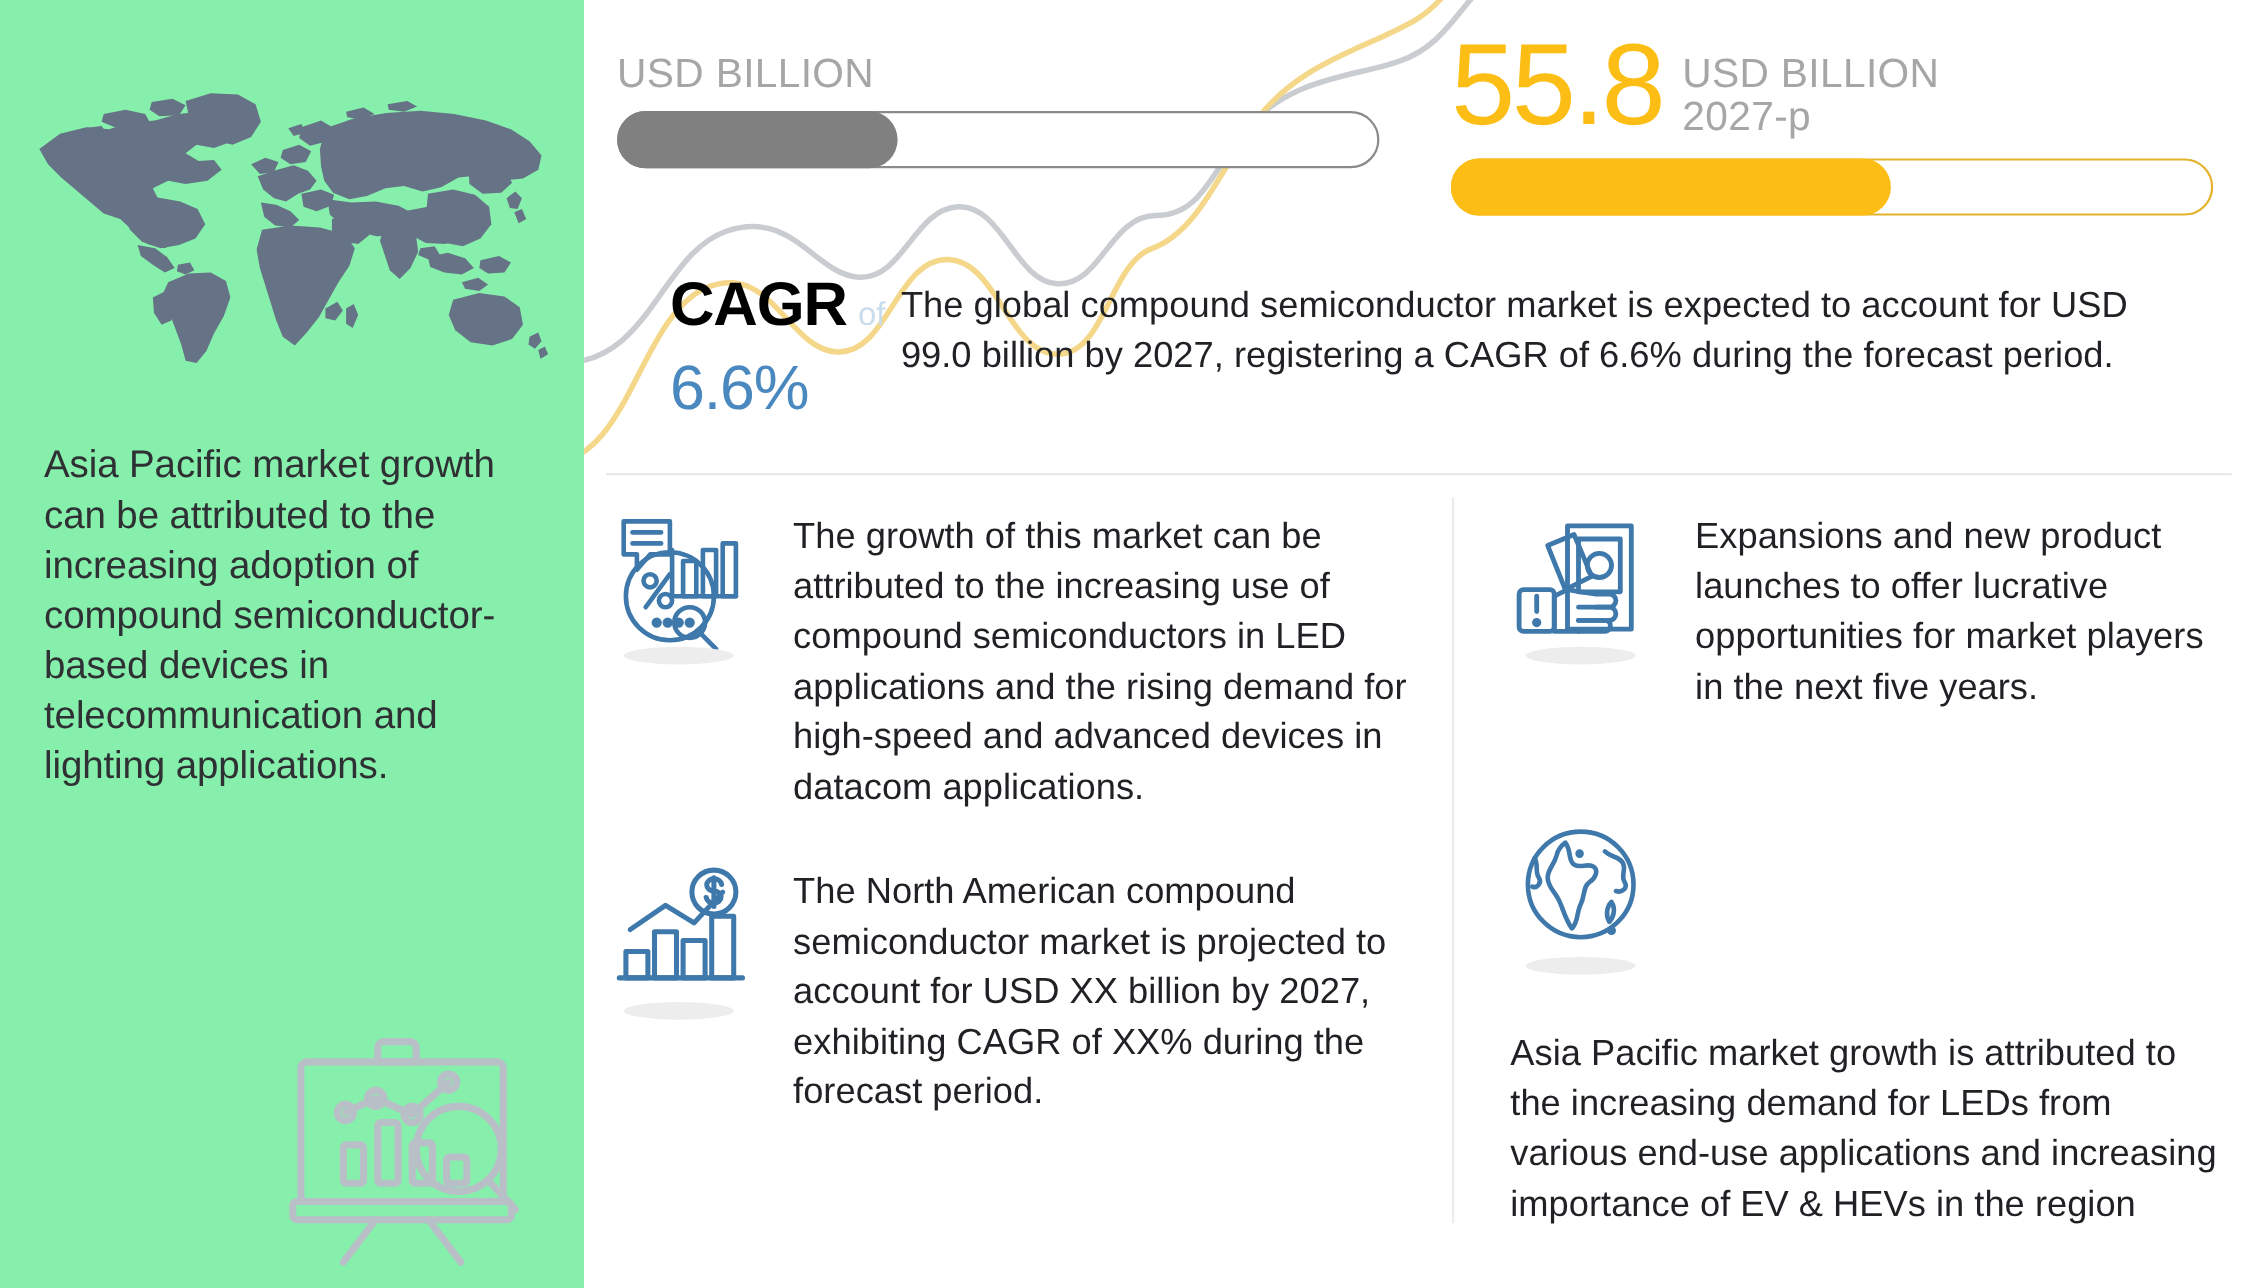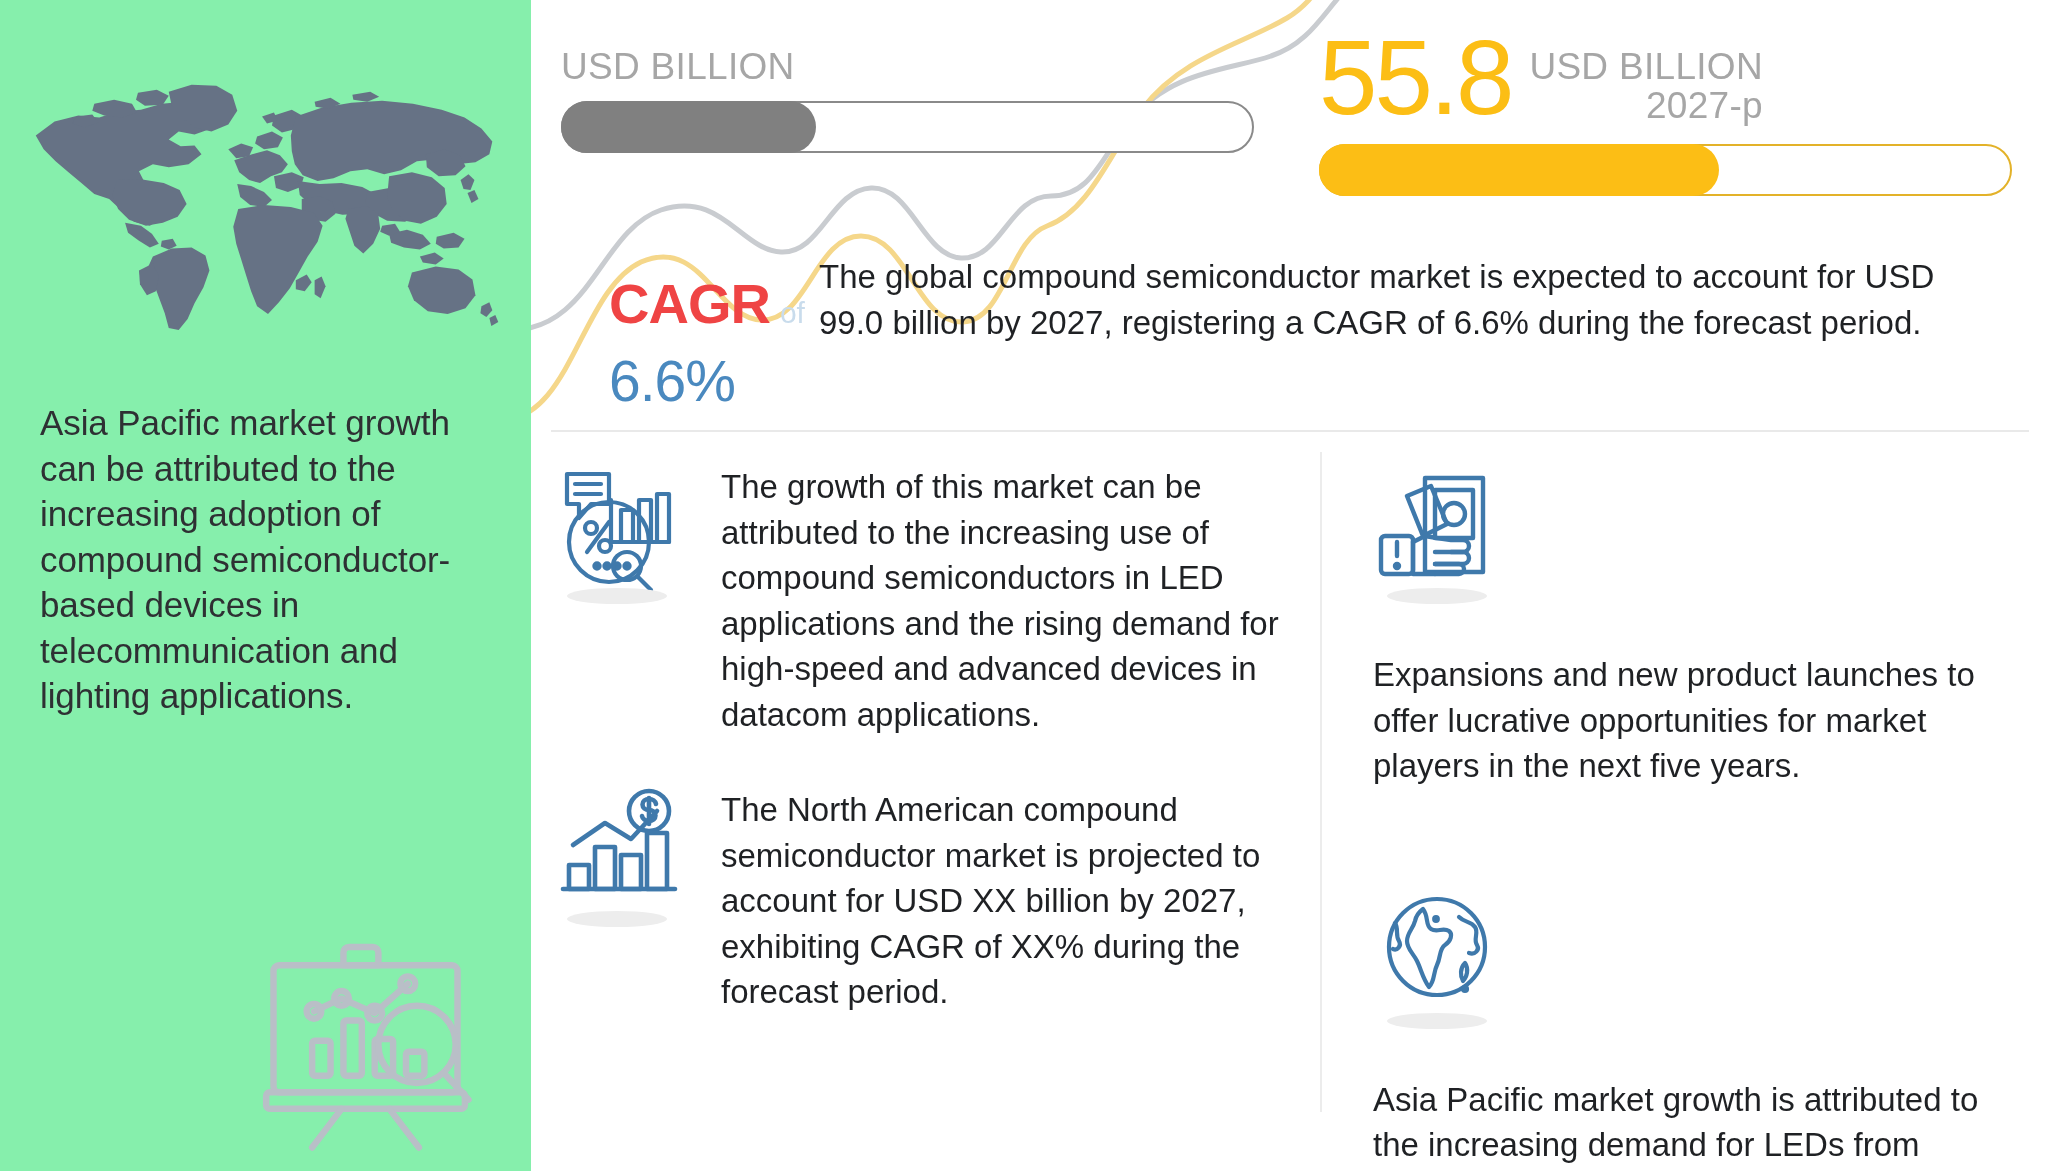--- a/index.html
+++ b/index.html
@@ -34,39 +34,39 @@
 
   
   .stats-row{position:absolute;left:0;top:0;width:1517px;height:230px;display:flex;}
   .stat{position:relative;width:758px;box-sizing:border-box;}
   .stat.left{padding:0 35px 0 30px;}
   .stat.right{padding:0 35px 0 30px;}
   .stat-head{display:flex;align-items:flex-start;gap:18px;padding-top:30px;}
   .stat-num{font-size:105px;line-height:0.92;font-weight:normal;letter-spacing:-3px;}
   .stat-num.dark{color:#1b1b1b;}
   .stat-num.gold{color:#fcbe15;}
-  .stat-meta{padding-top:18px;text-align:right;}
+  .stat-meta{padding-top:18px;}
   .stat-meta .l1{font-size:37px;line-height:1.0;color:#a6a6a6;letter-spacing:0.3px;}
   .stat-meta .l2{font-size:37px;line-height:1.15;color:#a6a6a6;letter-spacing:0.3px;}
 
   .bar{
     position:relative;height:52px;border-radius:26px;
     background:#ffffff;box-sizing:border-box;margin-top:16px;
   }
   .bar.grey{border:2px solid #8a8a8a;}
   .bar.gold{border:2px solid #e3b229;}
   .bar-fill{position:absolute;left:-2px;top:-2px;height:52px;border-radius:26px;}
   .bar.grey .bar-fill{background:#808080;}
   .bar.gold .bar-fill{background:#fcbe15;}
 
   
   .cagr-row{position:absolute;left:0;top:248px;width:1517px;display:flex;align-items:flex-start;}
   .cagr-box{width:288px;padding-left:78px;box-sizing:border-box;}
   .cagr-line1{display:flex;align-items:baseline;gap:10px;}
-  .cagr-word{font-size:56px;font-weight:bold;color:#ef4444;letter-spacing:-1px;line-height:1;margin-top:28px;}
+  .cagr-word{font-size:56px;font-weight:bold;color:#000000;letter-spacing:-1px;line-height:1;}
   .cagr-of{font-size:30px;color:#c9dcec;line-height:1;}
   .cagr-val{font-size:57px;font-weight:normal;color:#4a89bf;line-height:1.1;letter-spacing:-1px;margin-top:18px;}
   .cagr-desc{
     flex:1;font-size:33px;line-height:1.38;color:#1f2124;padding-right:60px;padding-top:6px;
   }
 
   .hr{position:absolute;left:20px;top:430px;width:1478px;height:2px;background:#e9e9e9;}
 
   
   .bullets{position:absolute;left:0;top:452px;width:1517px;height:690px;display:flex;}
@@ -79,21 +79,21 @@
   .bicon{flex:0 0 auto;width:130px;height:150px;position:relative;}
   .bicon svg{width:100%;height:100%;display:block;}
   .bicon .shadow{
     position:absolute;left:14px;bottom:6px;width:100px;height:16px;
     background:#ededed;border-radius:50%;
   }
   .btext{flex:1;font-size:33px;line-height:1.38;color:#1f2124;padding-top:4px;}
 
   .bullet.b1{margin-top:8px;}
   .bullet.b2{margin-top:46px;}
-  .bullet.r1{margin-top:8px;flex-direction:column;}
+  .bullet.r1{margin-top:8px;}
   .bullet.r2{margin-top:96px;flex-direction:column;}
 </style>
 </head>
 <body>
 
 <div class="page">
 
   <div class="sidebar">
 
     <div class="map-wrap">

